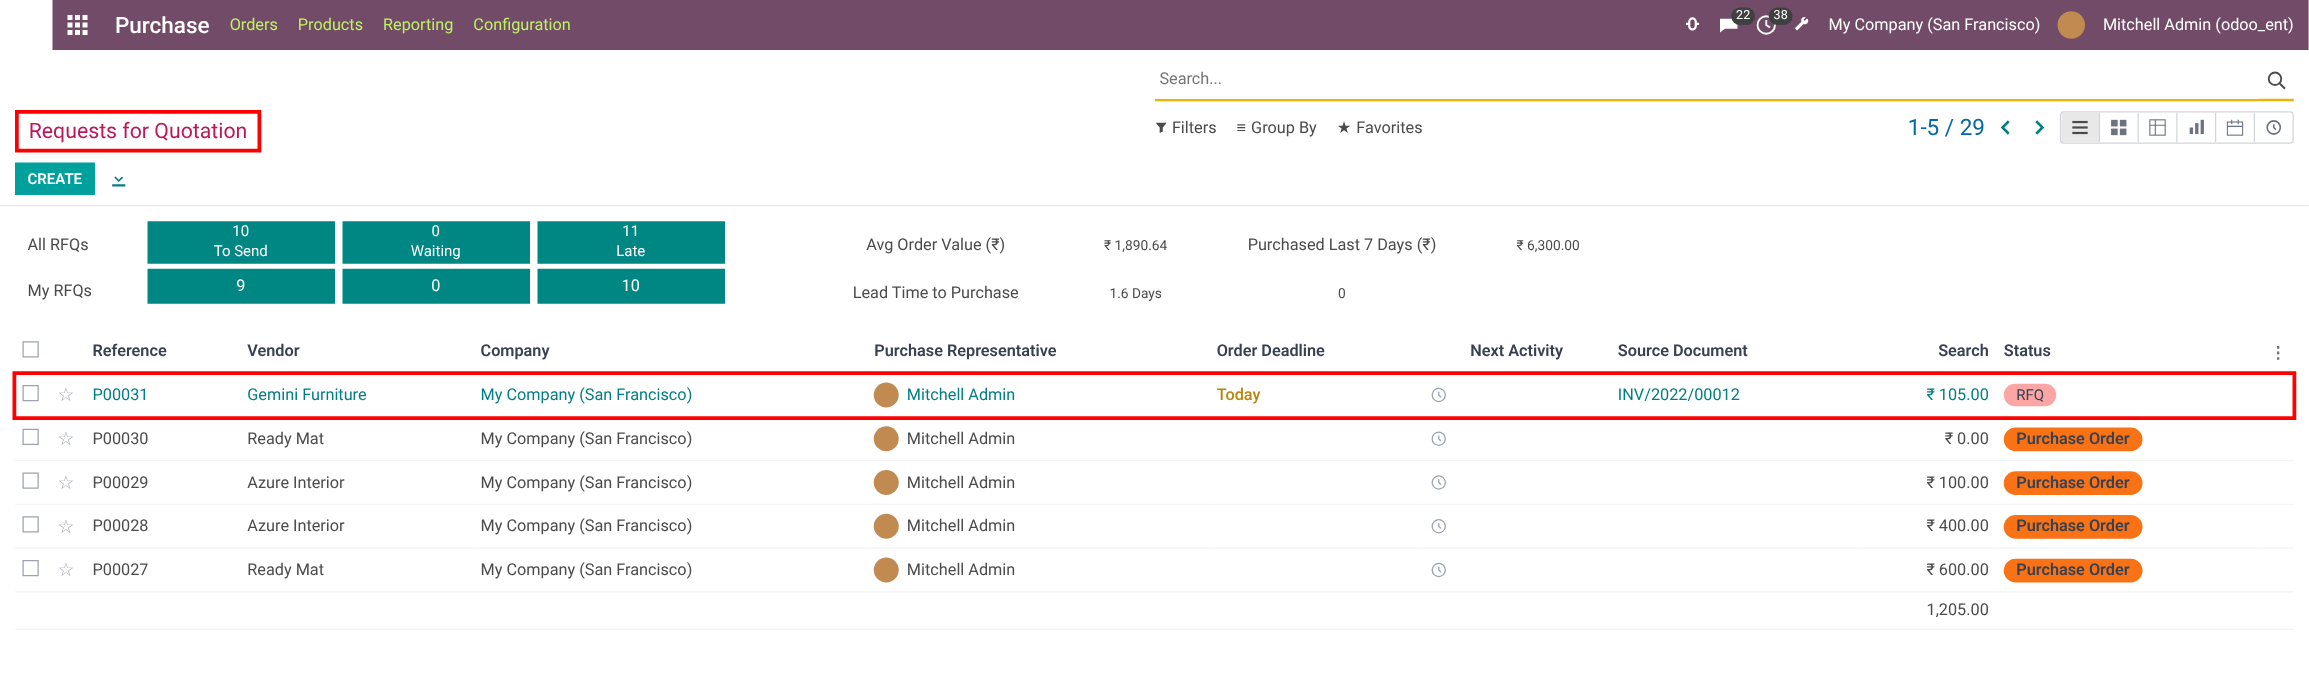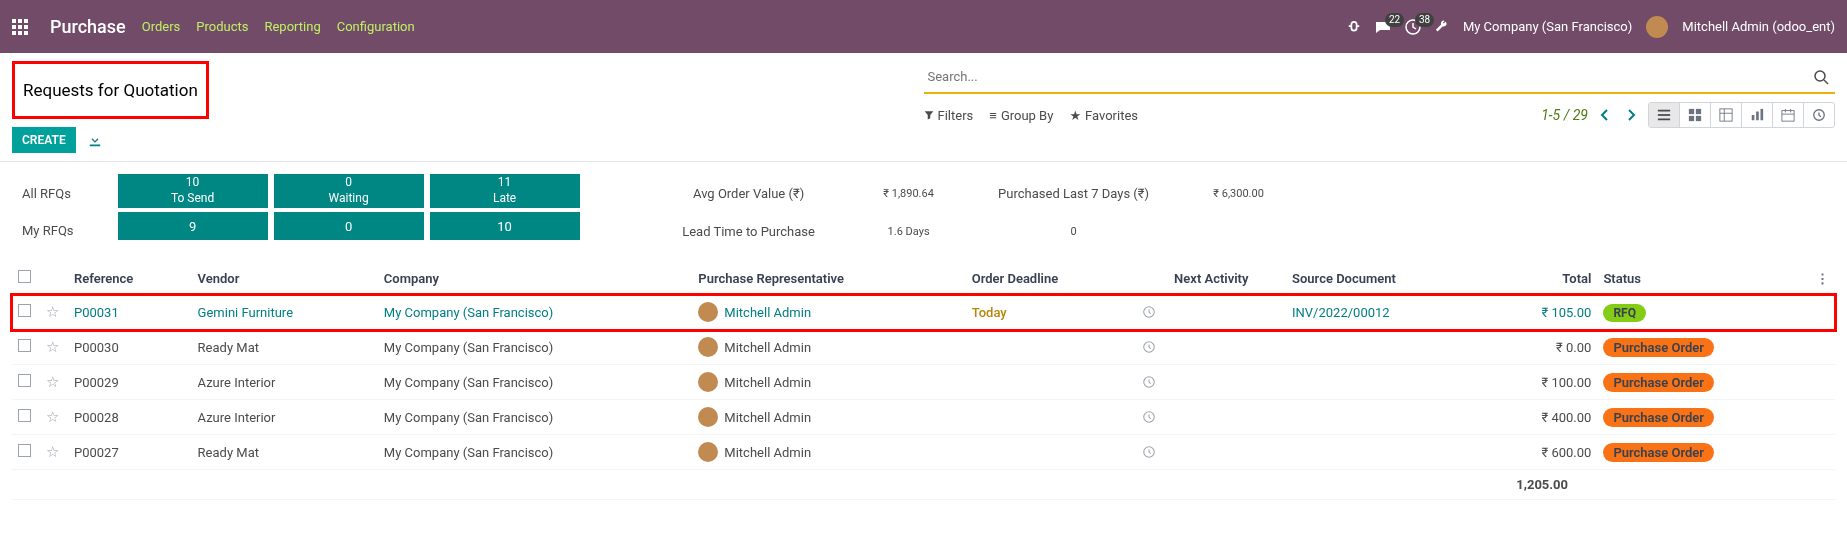--- a/index.html
+++ b/index.html
@@ -1,48 +1,48 @@
 <!DOCTYPE html>
 <html><head>
 <meta charset="utf-8">
 <style>
 * { margin: 0; padding: 0; box-sizing: border-box; font-family: -apple-system, BlinkMacSystemFont, "Segoe UI", Roboto, "Helvetica Neue", sans-serif; }
 body { background: #fff; color: #374151; font-size: 13px; }
 
-.topnav { background: #714B67; height: 53px; display: flex; align-items: center; padding: 0 12px; color: #fff; }
+.topnav { background: #714B67; height: 40px; display: flex; align-items: center; padding: 0 12px; color: #fff; margin-left: 42px; }
 .topnav-left { display: flex; align-items: center; gap: 16px; }
 .apps-icon { display: grid; grid-template-columns: repeat(3, 4px); grid-template-rows: repeat(3, 4px); gap: 2px; }
 .apps-icon span { background: #fff; width: 4px; height: 4px; }
 .app-name { font-size: 18px; font-weight: 500; margin-left: 6px; }
 .nav-link { color: #bef264; font-size: 13px; cursor: pointer; }
 .topnav-right { margin-left: auto; display: flex; align-items: center; gap: 14px; }
 .icon-btn { color: #fff; cursor: pointer; display: flex; align-items: center; position: relative; }
 .nav-badge { background: #404040; color: #fff; font-size: 10px; border-radius: 8px; padding: 0 4px; position: absolute; top: -6px; left: 10px; min-width: 16px; text-align: right; line-height: 14px; }
 .company-name { color: #fff; font-size: 13px; }
 .avatar-sm { width: 22px; height: 22px; border-radius: 50%; background: #c08a50; display: inline-block; }
 .user-name { color: #fff; font-size: 13px; }
 
 .subheader { display: flex; align-items: flex-start; border-bottom: 1px solid #e5e7eb; padding: 8px 12px 0 12px; }
 .subheader-left { flex: 0 0 50%; }
-.page-title { font-size: 17px; color: #000000; padding: 16px 8px; display: inline-block; }
+.page-title { font-size: 17px; color: #be185d; padding: 4px 8px; display: inline-block; margin-top: 40px; }
 .title-highlight { border: 3px solid #ff0000; }
 .create-row { display: flex; align-items: center; gap: 12px; margin-top: 8px; padding-bottom: 8px; }
 .btn-create { background: #00A09D; color: #fff; border: none; padding: 6px 10px; font-size: 12px; font-weight: 600; cursor: pointer; }
 .download-icon { color: #017E84; cursor: pointer; }
 
 .subheader-right { flex: 1; display: flex; flex-direction: column; }
 .search-row { display: flex; align-items: center; border-bottom: 2px solid #eab308; }
 .search-input { flex: 1; border: none; padding: 8px 4px; font-size: 13px; outline: none; color: #6b7280; }
 .search-icon { color: #4b4b4b; padding: 0 6px; cursor: pointer; }
 
 .controls-row { display: flex; align-items: center; padding: 8px 0; }
 .filter-controls { display: flex; gap: 16px; }
 .filter-link { color: #4b4b4b; cursor: pointer; display: flex; align-items: center; gap: 4px; font-size: 13px; }
 .pager-views { margin-left: auto; display: flex; align-items: center; gap: 8px; }
-.pager-text { color: #4d7c0f; font-size: 14px; font-style: italic; }
+.pager-text { color: #0369a1; font-size: 18px; }
 .pager-btn { color: #017E84; cursor: pointer; padding: 4px; }
 .view-switcher { display: flex; border: 1px solid #d1d5db; border-radius: 3px; overflow: hidden; }
 .view-btn { padding: 5px 8px; cursor: pointer; color: #6b7280; border-right: 1px solid #d1d5db; display: flex; align-items: center; }
 .view-btn:last-child { border-right: none; }
 .view-btn.active { background: #e8e8e8; color: #4b4b4b; }
 
 .dashboard { display: flex; padding: 12px 16px; gap: 24px; }
 .dash-filters { display: flex; flex-direction: column; gap: 22px; padding: 12px 20px 12px 6px; }
 .dash-filter-link { color: #4b4b4b; font-size: 13px; cursor: pointer; }
 .dash-cards { display: flex; gap: 6px; }
@@ -58,26 +58,26 @@
 th { text-align: left; font-weight: 600; font-size: 13px; color: #374151; padding: 8px 6px; border-bottom: 1px solid #3b82f6; }
 th.right { text-align: right; }
 td { padding: 7px 6px; border-bottom: 1px solid #f3f4f6; font-size: 13px; color: #4b4b4b; vertical-align: middle; }
 td.right { text-align: right; }
 .checkbox { width: 13px; height: 13px; border: 1px solid #9ca3af; display: inline-block; cursor: pointer; background: #fff; }
 .star { color: #9ca3af; cursor: pointer; font-size: 15px; }
 .row-hl { outline: 3px solid #ff0000; outline-offset: -1px; }
 .link { color: #017E84; cursor: pointer; }
 .deadline-today { color: #b8860b; font-weight: 500; }
 .activity-icon { color: #9ca3af; }
-.badge-rfq { background: #84cc16; color: #374151; padding: 2px 10px; border-radius: 10px; font-size: 12px; font-weight:700; }
+.badge-rfq { background: #fca5a5; color: #374151; padding: 2px 10px; border-radius: 10px; font-size: 12px; font-weight:400; }
 .badge-po { background: #f97316; color: #374151; padding: 2px 10px; border-radius: 10px; font-size: 13px; font-weight:600; }
 .rep-cell { display: flex; align-items: center; gap: 6px; }
 .rep-avatar { width: 20px; height: 20px; border-radius: 50%; background: #c08a50; display: inline-block; }
 .total-link { color: #017E84; }
-.footer-total { font-weight: 700; text-align:center; }
+.footer-total { font-weight: 400; text-align:right; }
 .kebab { color: #6b7280; cursor: pointer; }
 
 svg { display: block; }
 </style>
 </head>
 <body>
 
 <div class="topnav">
   <div class="topnav-left">
     <div class="apps-icon">
@@ -270,21 +270,21 @@
     <tr>
       <th style="width:28px"><span class="checkbox"></span></th>
       <th style="width:28px"></th>
       <th>Reference</th>
       <th>Vendor</th>
       <th>Company</th>
       <th>Purchase Representative</th>
       <th>Order Deadline</th>
       <th style="text-align:center">Next Activity</th>
       <th>Source Document</th>
-      <th class="right">Total</th>
+      <th class="right">Search</th>
       <th>Status</th>
       <th style="width:20px"><span class="kebab">⋮</span></th>
     </tr>
   </thead>
   <tbody id="table-body">
         <tr class="row-hl">
           <td><span class="checkbox"></span></td>
           <td><span class="star">☆</span></td>
           <td><span class="link">P00031</span></td>
           <td><span class="link">Gemini Furniture</span></td>

